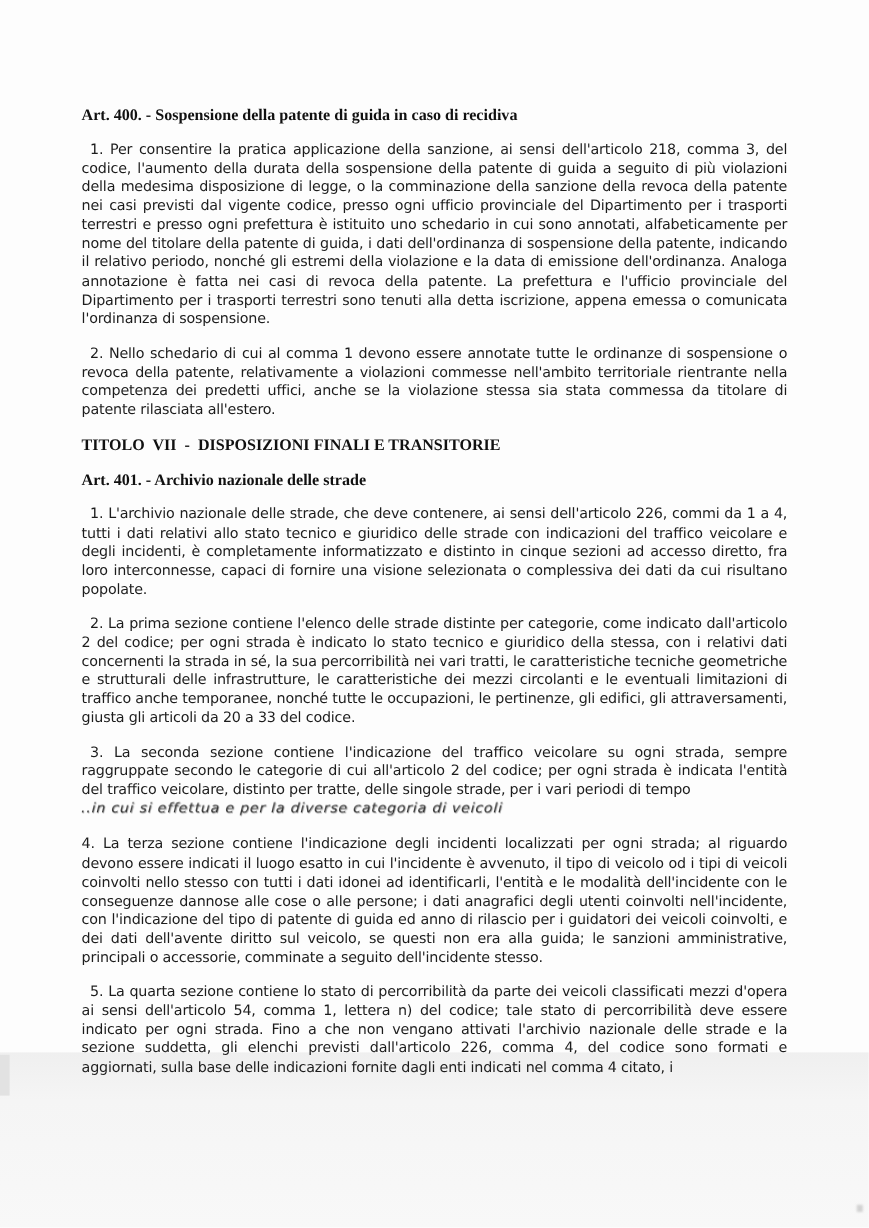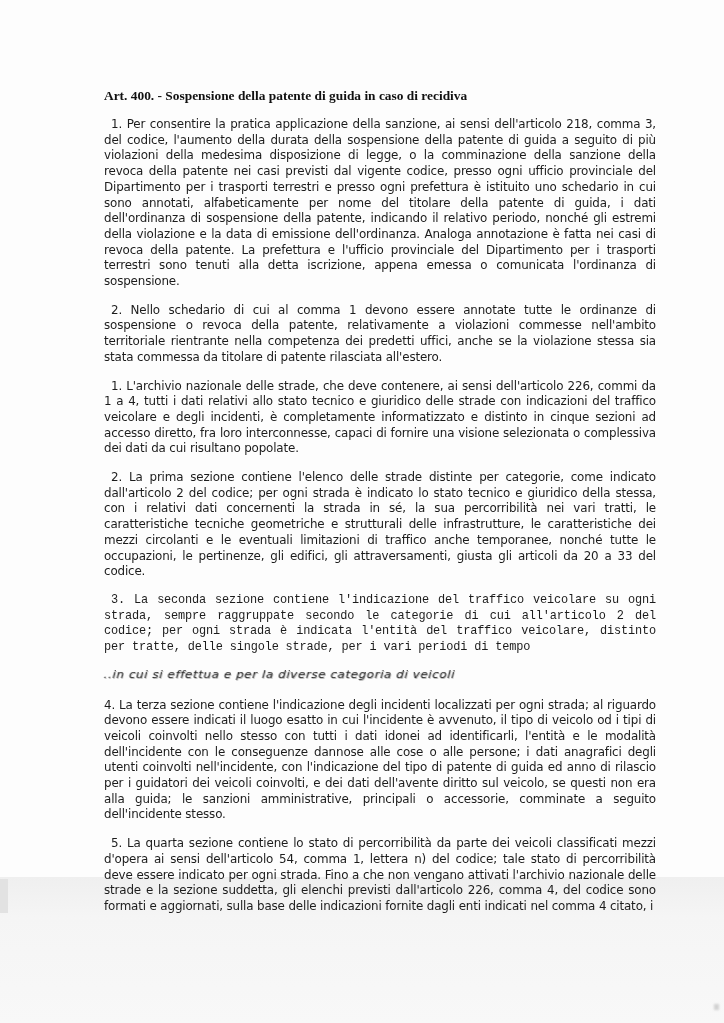--- a/index.html
+++ b/index.html
@@ -39,42 +39,42 @@
     width: 5px;
     height: 6px;
     background: #b9b9b9;
     filter: blur(1px);
     opacity: .6;
     z-index: 0;
   }
   .content {
     position: relative;
     z-index: 1;
-    padding: 88px 68px 0 104px;
+    padding: 88px 68px 0 68px;
     color: #1c1c1c;
   }
   .h-serif {
     font-family: "Liberation Serif", serif;
     font-weight: bold;
     font-size: 13.4px;
     line-height: 16px;
     margin: 0 0 13px 0;
     white-space: pre-wrap;
     color: #111;
   }
   p.body-par {
     font-size: 11.9px;
     line-height: 15.7px;
     letter-spacing: -0.15px;
     text-align: justify;
     text-indent: 7px;
     margin: 0 0 13px 0;
   }
   p.no-indent { text-indent: 0; }
-  p.tight { margin-bottom: 12px; font-family: Liberation Mono, monospace; }
+  p.tight { margin-bottom: 0; }
   .garbled-line {
     font-size: 11.9px;
     line-height: 15.7px;
     letter-spacing: 0.6px;
     font-style: italic;
     transform: skewX(-3deg) scaleY(0.94);
     transform-origin: left top;
     filter: blur(0.4px);
     color: #2a2a2a;
     text-shadow: 0.7px 0.6px 0 rgba(40,40,40,0.35);
@@ -89,22 +89,24 @@
 <div class="scan-speckle"></div>
 
 <div class="content">
 
   <div class="h-serif">Art. 400. - Sospensione della patente di guida in caso di recidiva</div>
 
   <p class="body-par">1. Per consentire la pratica applicazione della sanzione, ai sensi dell'articolo 218, comma 3, del codice, l'aumento della durata della sospensione della patente di guida a seguito di più violazioni della medesima disposizione di legge, o la comminazione della sanzione della revoca della patente nei casi previsti dal vigente codice, presso ogni ufficio provinciale del Dipartimento per i trasporti terrestri e presso ogni prefettura è istituito uno schedario in cui sono annotati, alfabeticamente per nome del titolare della patente di guida, i dati dell'ordinanza di sospensione della patente, indicando il relativo periodo, nonché gli estremi della violazione e la data di emissione dell'ordinanza. Analoga annotazione è fatta nei casi di revoca della patente. La prefettura e l'ufficio provinciale  del Dipartimento per i trasporti terrestri sono tenuti alla detta iscrizione, appena emessa o comunicata l'ordinanza di sospensione.</p>
 
   <p class="body-par">2. Nello schedario di cui al comma 1 devono essere annotate tutte le ordinanze di sospensione o revoca della patente, relativamente a violazioni commesse nell'ambito territoriale rientrante nella competenza dei predetti uffici, anche se la violazione stessa sia stata commessa da titolare di patente rilasciata all'estero.</p>
 
+  <div class="h-serif">TITOLO  VII  -  DISPOSIZIONI FINALI E TRANSITORIE</div>
 
 
+  <div class="h-serif">Art. 401. - Archivio nazionale delle strade</div>
 
   <p class="body-par">1. L'archivio nazionale delle strade, che deve contenere, ai sensi dell'articolo 226, commi da 1 a 4, tutti i dati relativi allo stato tecnico e giuridico delle strade con indicazioni del traffico veicolare e degli incidenti, è completamente informatizzato e distinto in cinque sezioni ad accesso diretto, fra loro interconnesse, capaci di fornire una visione selezionata o complessiva dei dati da cui risultano popolate.</p>
 
   <p class="body-par">2. La prima sezione contiene l'elenco delle strade distinte per categorie, come indicato dall'articolo 2 del codice; per ogni strada è indicato lo stato tecnico e giuridico della stessa, con i relativi dati concernenti la strada in sé, la sua percorribilità nei vari tratti, le caratteristiche tecniche geometriche e strutturali delle infrastrutture, le caratteristiche dei mezzi circolanti e le eventuali limitazioni di traffico anche temporanee, nonché tutte le occupazioni, le pertinenze, gli edifici, gli attraversamenti, giusta gli articoli da 20 a 33 del codice.</p>
 
   <p class="body-par tight">3. La seconda sezione contiene l'indicazione del traffico veicolare su ogni strada, sempre raggruppate secondo le categorie di cui all'articolo 2 del codice; per ogni strada è indicata l'entità del traffico veicolare, distinto per tratte, delle singole strade, per i vari periodi di tempo</p>
 
   <div class="garbled-line">..in cui si effettua e per la diverse categoria di veicoli</div>
 
   <p class="body-par no-indent">4. La terza sezione contiene l'indicazione degli incidenti localizzati per ogni strada; al riguardo devono essere indicati il luogo esatto in cui l'incidente è avvenuto, il tipo di veicolo od i tipi di veicoli coinvolti nello stesso con tutti i dati idonei ad identificarli, l'entità e le modalità dell'incidente con le conseguenze dannose alle cose o alle persone; i dati anagrafici degli utenti coinvolti nell'incidente, con l'indicazione del tipo di patente di guida ed anno di rilascio per i guidatori dei veicoli coinvolti, e dei dati dell'avente diritto sul veicolo, se questi non era alla guida; le sanzioni amministrative, principali o accessorie, comminate a seguito dell'incidente stesso.</p>

